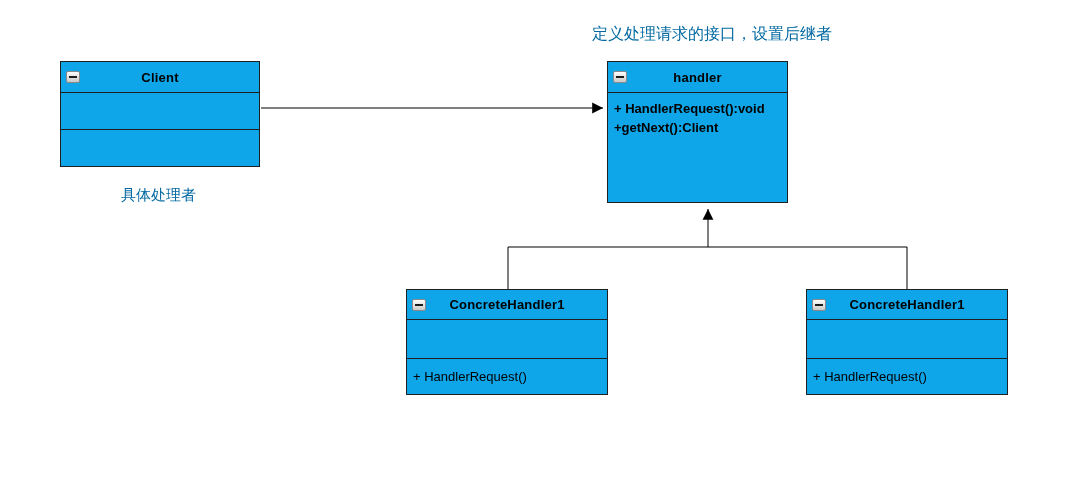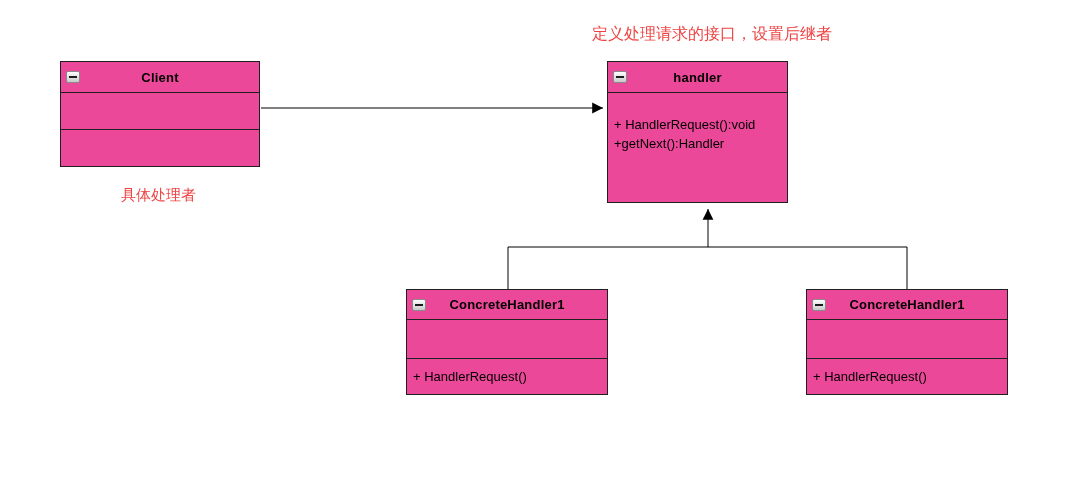--- a/index.html
+++ b/index.html
@@ -16,21 +16,21 @@
     overflow:hidden;
   }
   .connector-layer {
     position:absolute;
     left:0; top:0;
     width:1077px; height:480px;
     pointer-events:none;
   }
   .uml-class {
     position:absolute;
-    background:#ec4899;
+    background:#0ea5e9;
     border:1px solid #1f1f1f;
     display:flex;
     flex-direction:column;
   }
   .uml-header {
     position:relative;
     display:flex;
     align-items:center;
     justify-content:center;
     flex:0 0 auto;
@@ -60,27 +60,27 @@
     width:8px;
     height:2px;
     background:#1c1c1c;
   }
   .compartment {
     border-top:1px solid #1f1f1f;
     font-size:13px;
     padding:0 6px;
   }
   .compartment.attrs { display:flex; align-items:center; }
-  .compartment.methods-multi { padding-top:22px; }
+  .compartment.methods-multi { padding-top:6px;font-weight:bold; }
   .compartment.method-single { display:flex; align-items:center; }
   .member { line-height:19px; white-space:pre; }
   .annotation {
     position:absolute;
     white-space:pre;
-    color:#ef4444;
+    color:#0369a1;
   }
   .annotation.big { font-size:16px; }
   .annotation.small { font-size:15px; }
 </style>
 </head>
 <body>
 
 <div class="canvas">
 
   <svg class="connector-layer" width="1077" height="480" viewBox="0 0 1077 480" xmlns="http://www.w3.org/2000/svg">
@@ -107,21 +107,21 @@
 
   <div class="uml-class" style="left:607px; top:61px; width:181px; height:142px;">
     <div class="uml-header" style="height:30px;">
       <span class="collapse-btn">
           <span class="bar"></span>
         </span>
       <span class="uml-title">handler</span>
     </div>
     <div class="compartment methods-multi" style="flex:1;">
       <div class="member">+ HandlerRequest():void</div>
-      <div class="member">+getNext():Handler</div>
+      <div class="member">+getNext():Client</div>
     </div>
   </div>
 
   <div class="uml-class" style="left:406px; top:289px; width:202px; height:106px;">
     <div class="uml-header" style="height:29px;">
       <span class="collapse-btn">
           <span class="bar"></span>
         </span>
       <span class="uml-title">ConcreteHandler1</span>
     </div>

